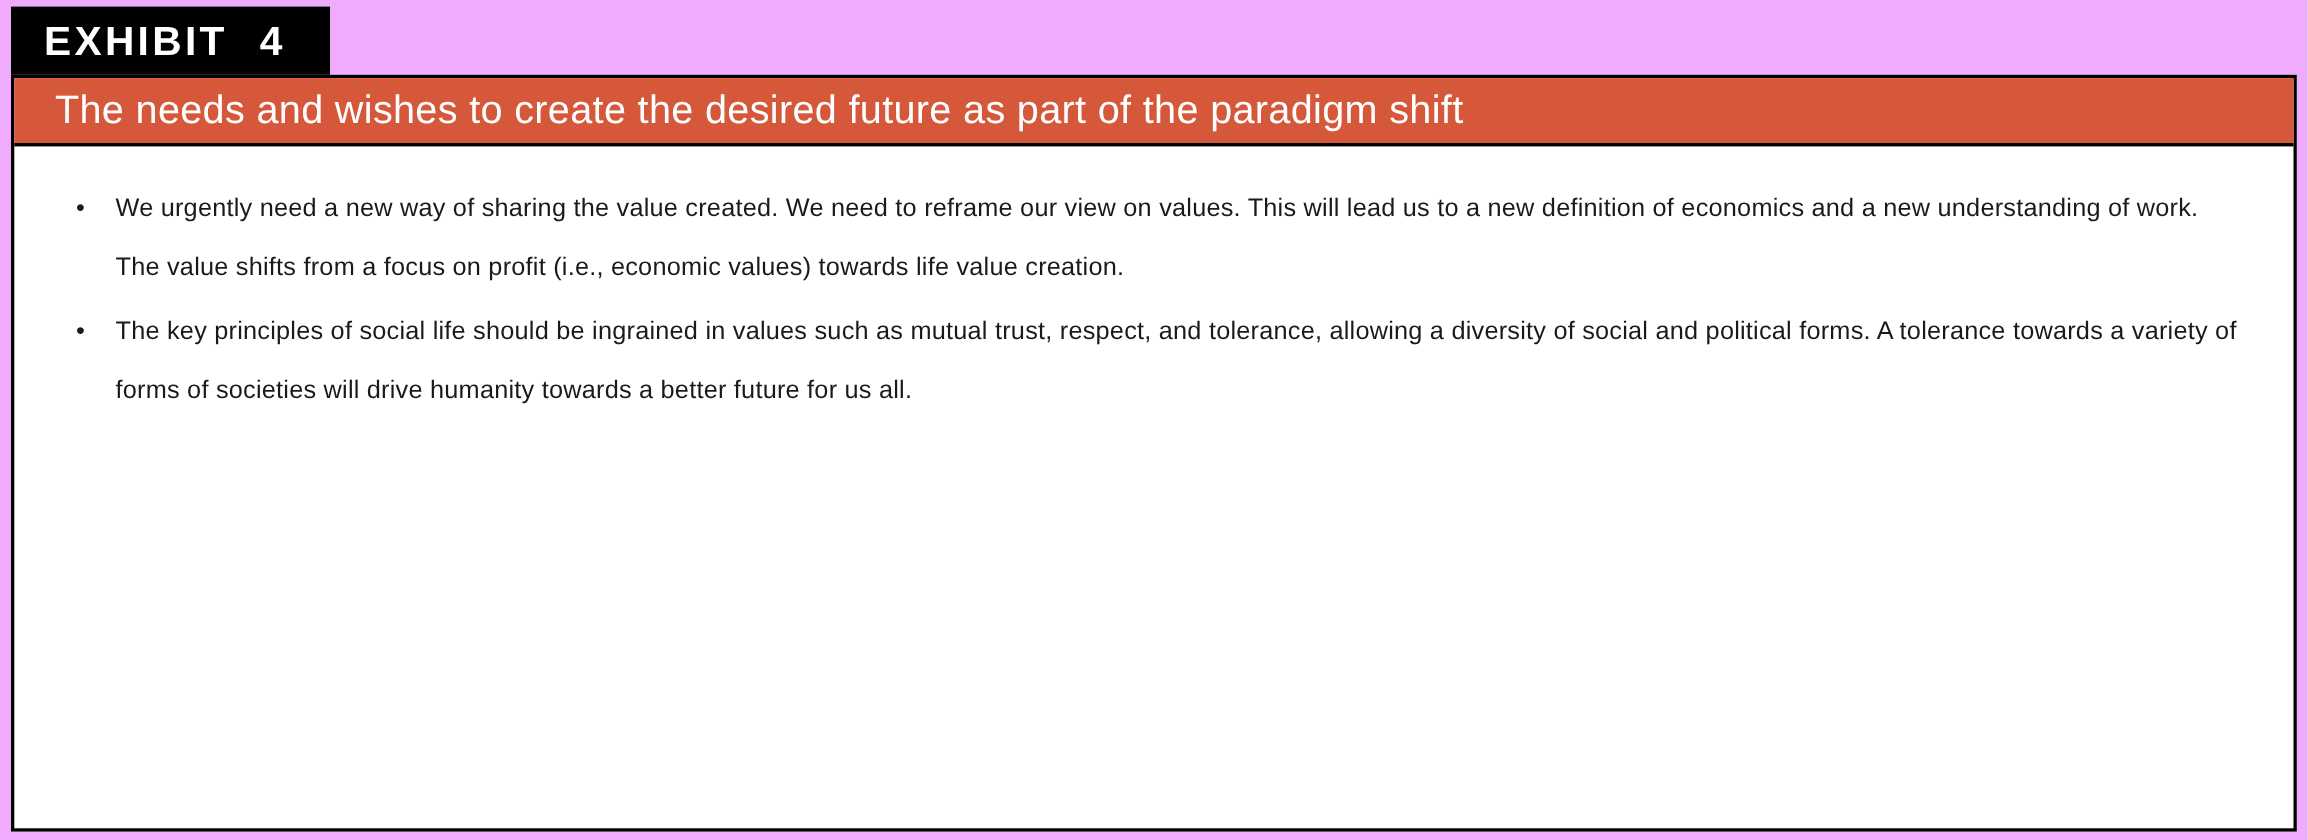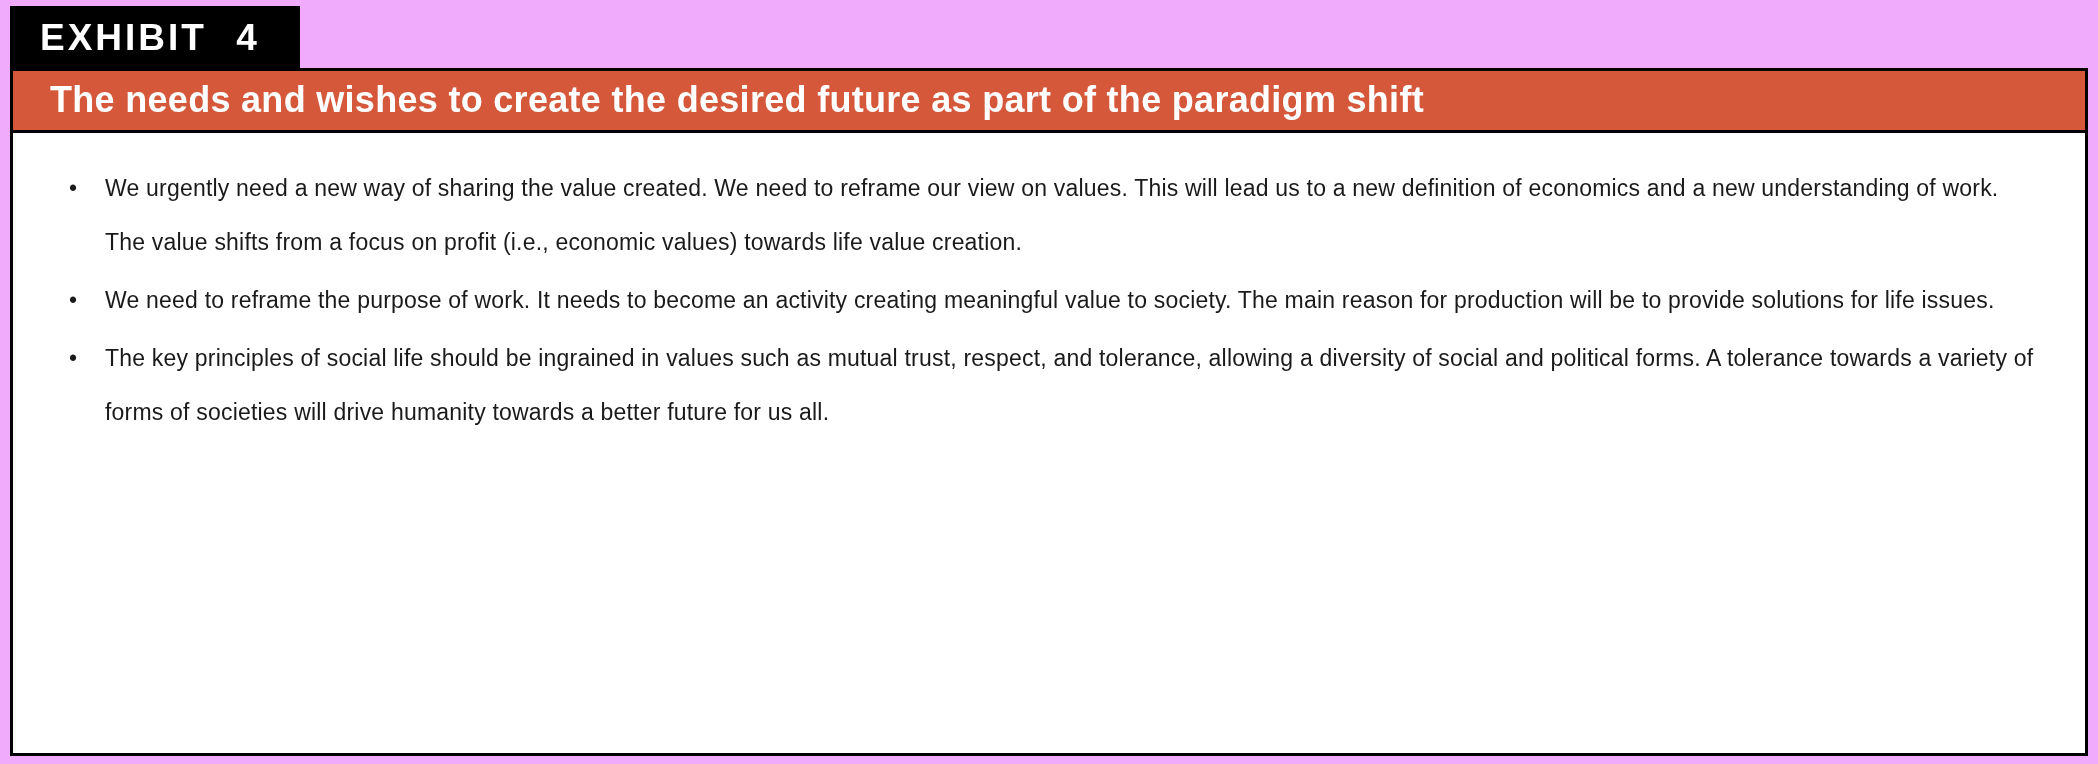--- a/index.html
+++ b/index.html
@@ -31,21 +31,21 @@
     border: 3px solid #000000;
     height: 688px;
     box-sizing: border-box;
     background: #ffffff;
   }
   .banner {
     background: #D5583B;
     border-bottom: 3px solid #000000;
     color: #ffffff;
     font-size: 36px;
-    font-weight: bold;
+    font-weight: normal;
     letter-spacing: 0.3px;
     padding: 11px 30px 12px 37px;
     line-height: 36px;
     box-sizing: border-box;
   }
   .panel-body {
     padding: 28px 44px 30px 50px;
     box-sizing: border-box;
   }
   ul.bullets {
@@ -81,20 +81,19 @@
 
   <div class="panel">
 
     <div class="banner">
       <span>The needs and wishes to create the desired future as part of the paradigm shift</span>
     </div>
 
     <div class="panel-body">
       <ul class="bullets">
         <li>We urgently need a new way of sharing the value created. We need to reframe our view on values. This will lead us to a new definition of economics and a new understanding of work. The value shifts from a focus on profit (i.e., economic values) towards life value creation.</li>
-        <li>We need to reframe the purpose of work. It needs to become an activity creating meaningful value to society. The main reason for production will be to provide solutions for life issues.</li>
         <li>The key principles of social life should be ingrained in values such as mutual trust, respect, and tolerance, allowing a diversity of social and political forms. A tolerance towards a variety of forms of societies will drive humanity towards a better future for us all.</li>
       </ul>
     </div>
 
   </div>
 
 </div>
 
 </body></html>

